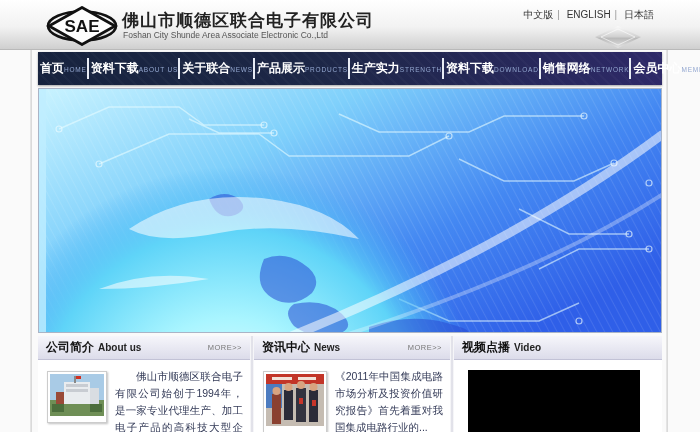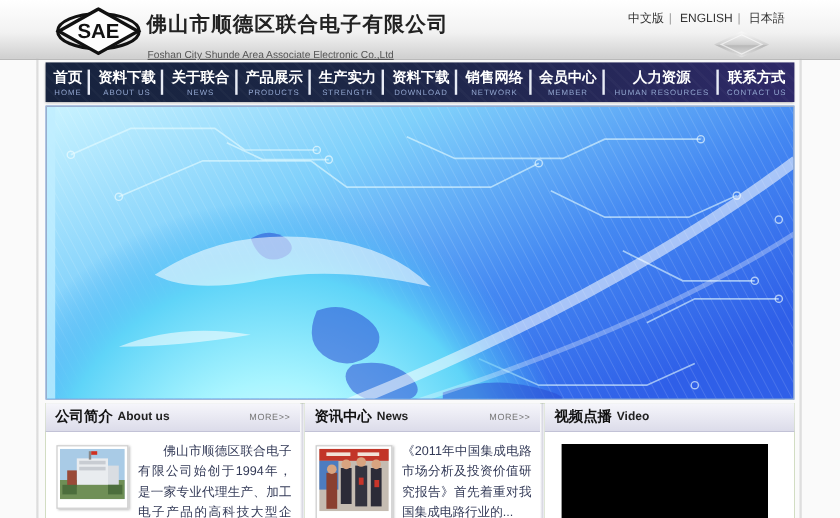--- a/index.html
+++ b/index.html
@@ -10,48 +10,48 @@
     background:linear-gradient(90deg,#e9e9e9,#d5d5d5); }
   .edge-left { left:30px; } .edge-right { left:666px; }
 
   
   .header { position:absolute; left:0; top:0; width:700px; height:50px;
     background:linear-gradient(#ffffff 0%,#f2f2f2 55%,#cfcfcf 100%);
     border-bottom:1px solid #b9b9b9; }
   .logo-wrap { position:absolute; left:46px; top:6px; }
   .brand-zh { position:absolute; left:122px; top:9px; font-size:17px; font-weight:bold;
     color:#222; letter-spacing:1px; }
-  .brand-en { position:absolute; left:123px; top:40px; font-size:8.5px; color:#555;text-decoration:underline; }
+  .brand-en { position:absolute; left:123px; top:30px; font-size:8.5px; color:#555; }
   .langbar { position:absolute; right:42px; top:8px; font-size:10px; color:#333; }
   .langbar a { color:#333; text-decoration:none; margin:0 4px; cursor:pointer; }
   .langbar .sep { color:#999; }
   .deco-diamond { position:absolute; left:595px; top:26px; }
 
   
   .nav { position:absolute; left:38px; top:52px; width:624px; height:33px;
     background:linear-gradient(90deg,#17233e 0%,#1d2747 45%,#2e2968 100%);
     display:flex; align-items:stretch;
     box-shadow:0 1px 2px rgba(0,0,0,.35); }
-  .nav-item { flex:1 1 auto; display:flex; flex-direction:column; align-items:center;
+  .nav-item { flex:1 1 auto; display:flex; flex-direction:row; align-items:center;
     justify-content:center; cursor:pointer; position:relative; padding:0 2px;
     background-image:repeating-linear-gradient(45deg,rgba(255,255,255,.025) 0 2px,transparent 2px 8px); }
   .nav-item:not(:last-child)::after { content:""; position:absolute; right:0; top:6px;
     width:2px; height:21px; background:#e8ecf5; }
   .nav-zh { font-size:12px; font-weight:bold; color:#fff; white-space:nowrap; }
   .nav-en { font-size:6.5px; color:#93a7d0; letter-spacing:.8px; margin-top:1px; white-space:nowrap; }
   .nav-item.wide { flex:1.35 1 auto; }
 
   
   .banner { position:absolute; left:38px; top:88px; width:624px; height:245px;
     border:1px solid #aab4c6; background:#4a90ee; overflow:hidden; }
   .banner svg { display:block; }
 
   
   .columns { position:absolute; left:38px; top:336px; width:624px; height:96px;
-    display:flex; background:#4d7c0f; }
+    display:flex; background:#eab308; }
   .col { height:200px; background:#fff; }
   .col-about { width:212px; }
   .col-news  { width:196px; }
   .col-video { width:208px; }
   .col-div { width:4px; background:linear-gradient(90deg,#fff,#d8d8e2,#fff); }
   .col-head { height:24px; display:flex; align-items:center; padding:0 8px;
     background:linear-gradient(#f6f6fb,#dcdcea); border-bottom:1px solid #c2c2d6; }
   .col-title-zh { font-size:12px; font-weight:bold; color:#111; }
   .col-title-en { font-size:10px; font-weight:bold; color:#222; margin-left:4px; }
   .more-link { margin-left:auto; font-size:7.5px; color:#777; cursor:pointer;

